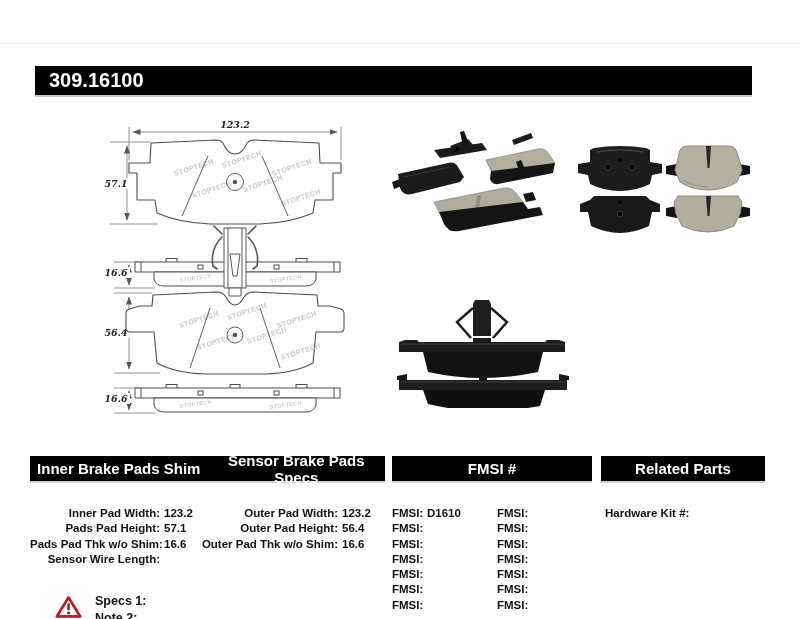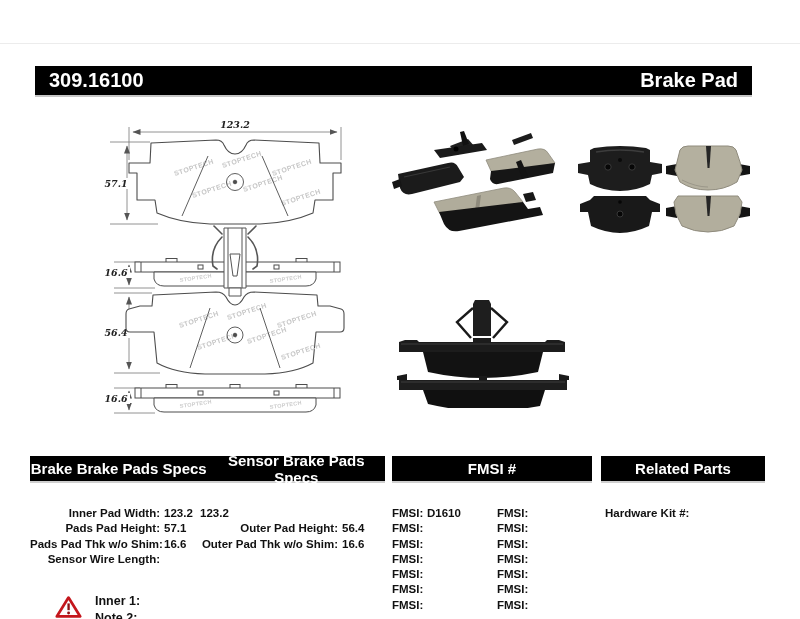--- a/index.html
+++ b/index.html
@@ -41,21 +41,20 @@
   svg text.wms{font-family:"Liberation Sans",sans-serif;font-size:5.5px;fill:#cccccc;
               letter-spacing:.3px;font-weight:bold;}
 </style>
 </head>
 <body>
 
 <div class="page">
 
   <div class="topbar">
     <span>309.16100</span>
-    <span>Brake Pad</span>
   </div>
 
   <svg class="abs" style="left:60px;top:72px" width="320" height="310" viewBox="0 0 320 310">
     <defs>
       <marker id="arr" markerWidth="9" markerHeight="8" refX="7.5" refY="3" orient="auto" markerUnits="userSpaceOnUse">
         <path d="M0,0 L8,3 L0,6 z" fill="#555"></path>
       </marker>
     </defs>
 
     <g stroke="#777" stroke-width="0.8" fill="none">
@@ -222,21 +221,21 @@
     <path d="M28,56 L148,56 L143,76 Q115,82 88,82 Q60,82 33,76 Z" fill="#121212"></path>
     <path d="M2,80 L12,78 L12,84 L2,84 Z" fill="#1a1a1a"></path>
     <path d="M174,80 L164,78 L164,84 L174,84 Z" fill="#1a1a1a"></path>
     <rect x="84" y="80" width="8" height="4" fill="#1a1a1a"></rect>
     <path d="M4,84 L172,84 L172,94 L4,94 Z" fill="#1e1e1e"></path>
     <line x1="6" y1="86" x2="170" y2="86" stroke="#3c3c3c"></line>
     <path d="M28,94 L150,94 L145,110 Q112,116 84,115 Q58,114 33,108 Z" fill="#101010"></path>
   </svg>
 
   <div class="secbar" id="bar-pads">
-    <span>Brake Brake Pads Specs</span>
+    <span>Inner Brake Pads Shim</span>
     <span>Sensor Brake Pads Specs</span>
   </div>
   <div class="secbar" id="bar-related">
     <span>Related Parts</span>
   </div>
   <div class="secbar" id="bar-fmsi">
     <span>FMSI #</span>
   </div>
 
   <div class="spec-col" id="col-inner">
@@ -253,20 +252,21 @@
       <span class="val">16.6</span>
     </div>
     <div class="spec-row">
       <span class="lbl">Sensor Wire Length:</span>
       <span class="val"></span>
     </div>
   </div>
 
   <div class="spec-col" id="col-outer">
     <div class="spec-row">
+      <span class="lbl">Outer Pad Width:</span>
       <span class="val">123.2</span>
     </div>
     <div class="spec-row">
       <span class="lbl">Outer Pad Height:</span>
       <span class="val">56.4</span>
     </div>
     <div class="spec-row">
       <span class="lbl">Outer Pad Thk w/o Shim:</span>
       <span class="val">16.6</span>
     </div>
@@ -340,17 +340,17 @@
       <span class="val"></span>
     </div>
   </div>
 
   <svg class="note-icon" viewBox="0 0 30 26">
     <path d="M15,2.5 L28,23.5 L2,23.5 Z" fill="#fdfdfd" stroke="#c4161c" stroke-width="3" stroke-linejoin="round"></path>
     <rect x="13.8" y="9" width="2.6" height="7.5" fill="#8d1014"></rect>
     <circle cx="15.1" cy="19.6" r="1.6" fill="#8d1014"></circle>
   </svg>
   <div class="note-lines">
-    <div>Inner 1:</div>
+    <div>Specs 1:</div>
     <div>Note 2:</div>
   </div>
 
 </div>
 
 </body></html>

